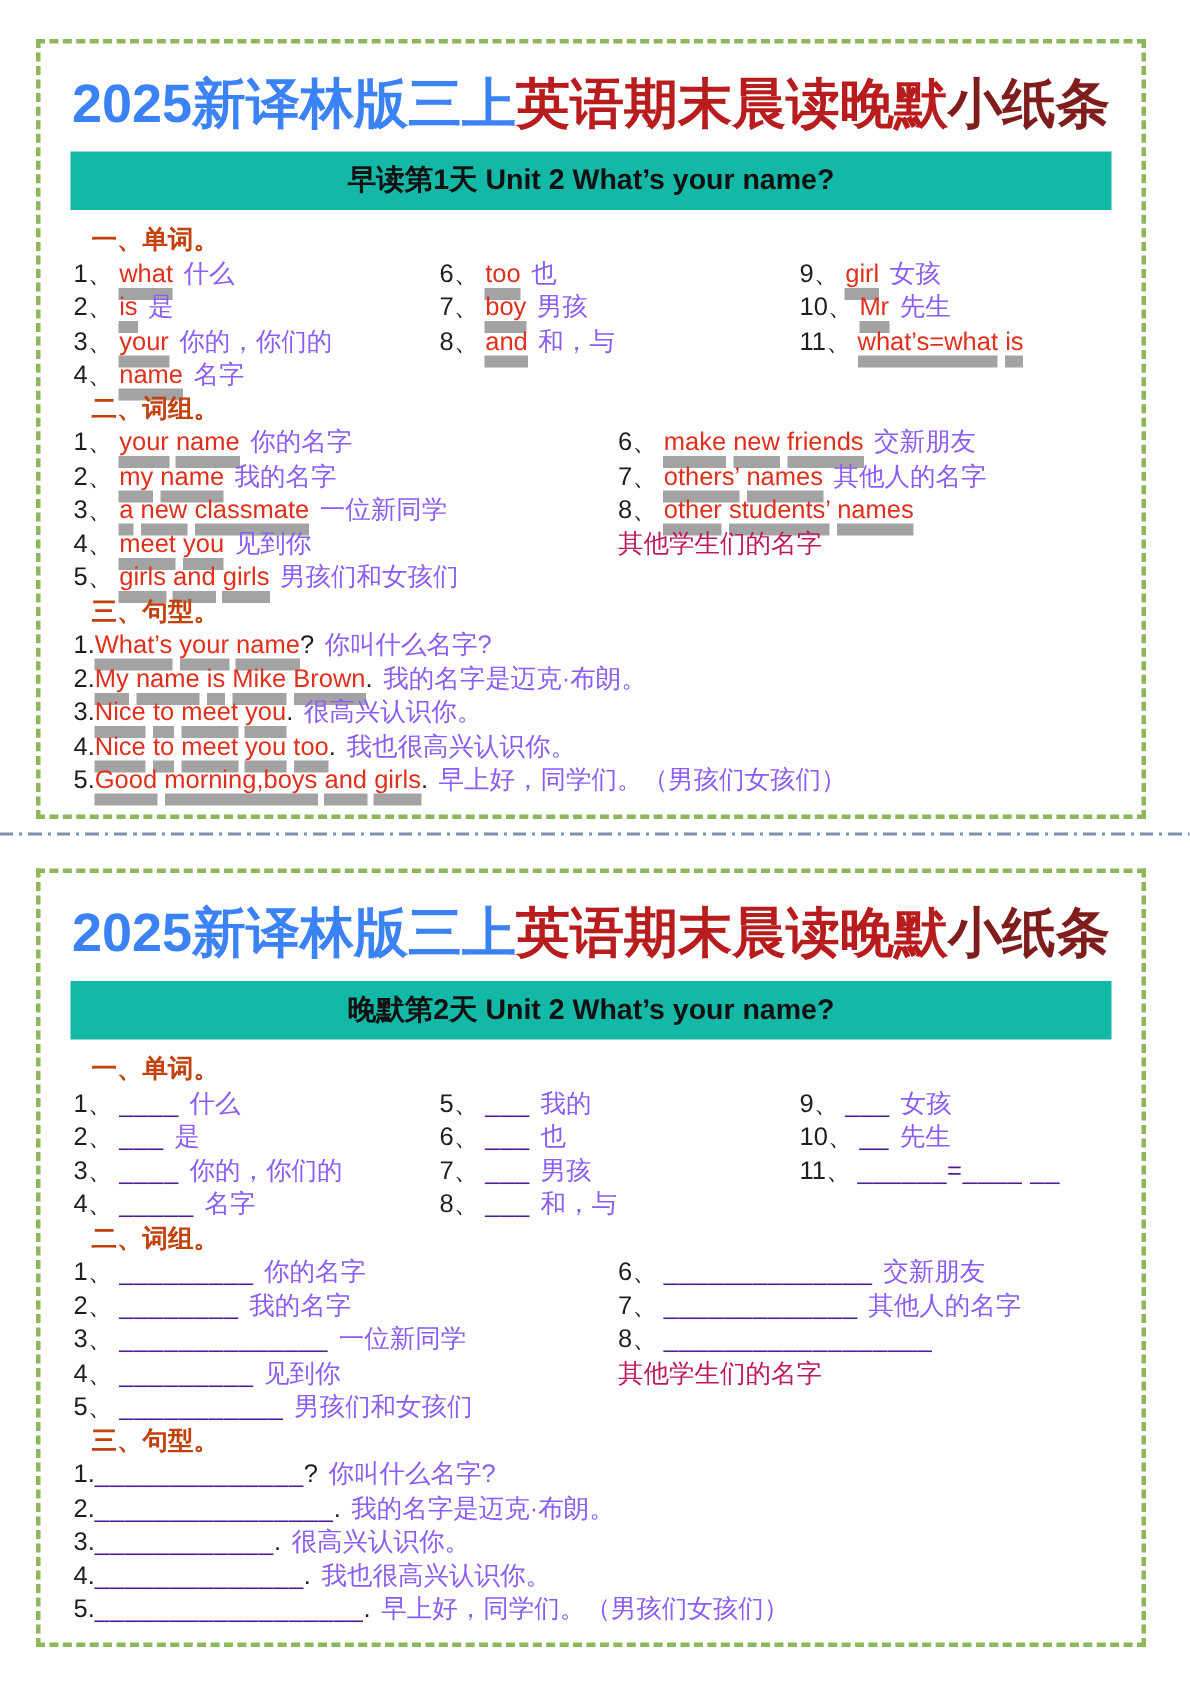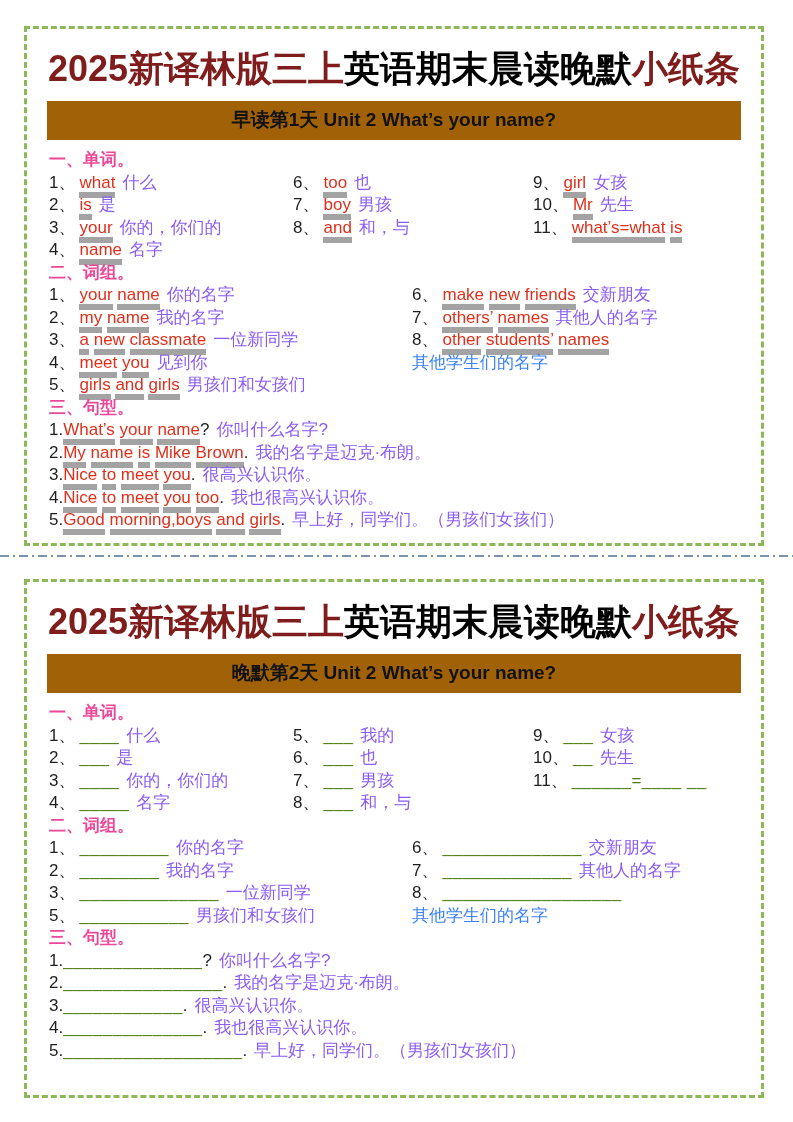--- a/index.html
+++ b/index.html
@@ -15,44 +15,44 @@
   #card1{top:26px;height:520px;}
   #card2{top:579px;height:519px;}
   .divider{
     position:absolute;top:555px;left:0;width:793px;height:2px;
     background-image:repeating-linear-gradient(90deg,#7b93ad 0 9px,transparent 9px 13px,#7b93ad 13px 15px,transparent 15px 19px);
   }
   .title{
     margin:19px 6px 0;text-align:center;font-weight:700;font-size:36px;
     line-height:1.15;white-space:nowrap;letter-spacing:0;
   }
-  .tp0{color:#7f1d1d;}
-  .tp1{color:#000000;}
+  .tp0{color:#3b82f6;}
+  .tp1{color:#b91c1c;}
   .tp2{color:#7f1d1d;}
   .banner{
-    margin:12px 20px 0;background:#a16207;text-align:center;
+    margin:12px 20px 0;background:#14b8a6;text-align:center;
     font-weight:700;font-size:19px;padding:6px 0 7px;color:#111;
   }
   .content{padding:9px 12px 0 22px;font-size:17px;line-height:22.5px;}
-  .sec-head{color:#ec4899;font-weight:700;}
+  .sec-head{color:#c2410c;font-weight:700;margin-left:12px;}
   .wcols,.pcols{display:flex;}
   .wcol:nth-child(1){width:244px;}
   .wcol:nth-child(2){width:240px;}
   .wcol:nth-child(3){flex:1;}
   .pcol:nth-child(1){width:363px;}
   .pcol:nth-child(2){flex:1;}
   .row{white-space:nowrap;}
   .wnum{margin-right:4px;color:#1e1e1e;}
   .snum{color:#1e1e1e;}
   .en{color:#e0301c;}
-  .uword{border-bottom:6px solid #a3a3a3;padding-bottom:0;}
-  .blank{color:#4d7c0f;letter-spacing:.5px;}
+  .uword{border-bottom:8px solid #a3a3a3;padding-bottom:0;}
+  .blank{color:#4c1d95;letter-spacing:.5px;}
   .zh{margin-left:7px;color:#8b5cf6;}
   .punct{color:#1e1e1e;}
-  .cont{color:#3b82f6;}
+  .cont{color:#be185d;}
 </style>
 </head>
 <body>
 
 <div class="card" id="card1">
   <div class="title">
     <span class="tp0">2025新译林版三上</span><span class="tp1">英语期末晨读晚默</span><span class="tp2">小纸条</span>
   </div>
   <div class="banner">早读第1天 Unit 2 What’s your name?</div>
   <div class="content">
@@ -129,20 +129,21 @@
           <div class="row"><span class="wnum">10、</span><span class="blank">__</span><span class="zh">先生</span></div>
           <div class="row"><span class="wnum">11、</span><span class="blank">______=____ __</span></div>
         </div>
       </div>
     <div class="sec-head">二、词组。</div>
     <div class="pcols">
         <div class="pcol">
           <div class="row"><span class="wnum">1、</span><span class="blank">_________</span><span class="zh">你的名字</span></div>
           <div class="row"><span class="wnum">2、</span><span class="blank">________</span><span class="zh">我的名字</span></div>
           <div class="row"><span class="wnum">3、</span><span class="blank">______________</span><span class="zh">一位新同学</span></div>
+          <div class="row"><span class="wnum">4、</span><span class="blank">_________</span><span class="zh">见到你</span></div>
           <div class="row"><span class="wnum">5、</span><span class="blank">___________</span><span class="zh">男孩们和女孩们</span></div>
         </div>
         <div class="pcol">
           <div class="row"><span class="wnum">6、</span><span class="blank">______________</span><span class="zh">交新朋友</span></div>
           <div class="row"><span class="wnum">7、</span><span class="blank">_____________</span><span class="zh">其他人的名字</span></div>
           <div class="row"><span class="wnum">8、</span><span class="blank">__________________</span></div>
           <div class="row"><span class="cont">其他学生们的名字</span></div>
         </div>
       </div>
     <div class="sec-head">三、句型。</div>

